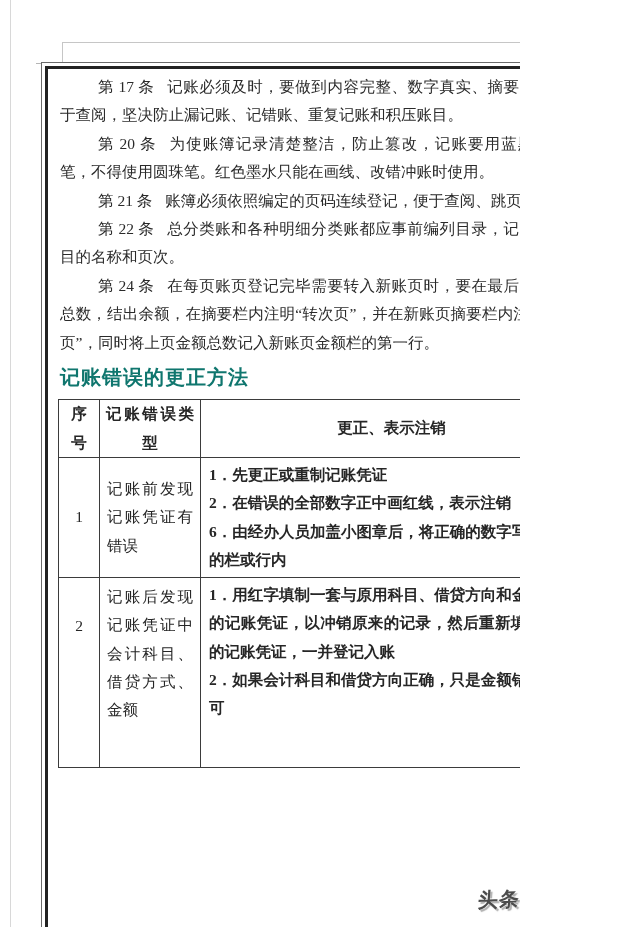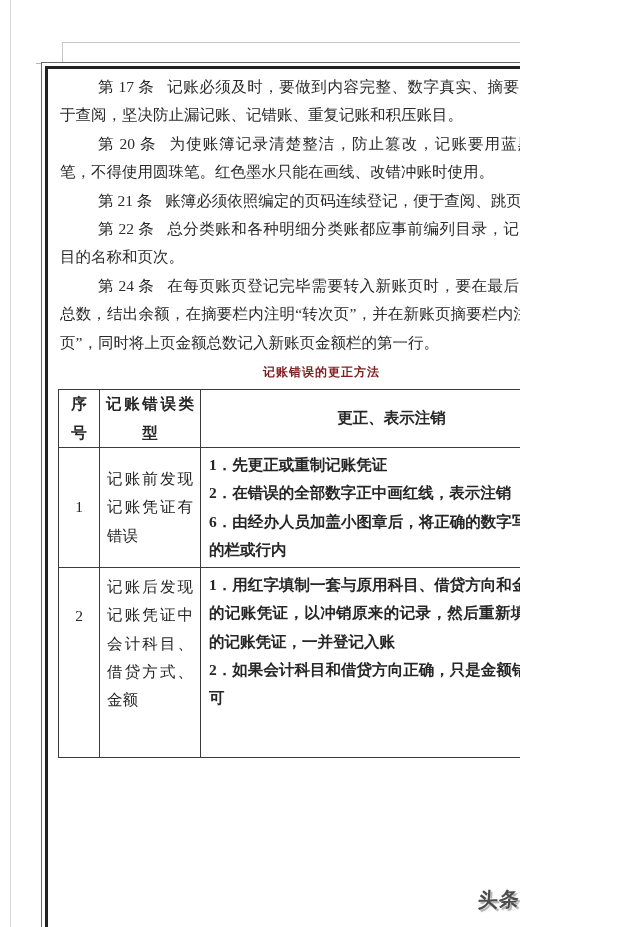--- a/index.html
+++ b/index.html
@@ -55,24 +55,24 @@
     font-size: 15.5px;
     line-height: 28.4px;
     color: #2a2a2a;
     text-align: justify;
     text-indent: 38px;
   }
   .art-label { padding-right: 13px; white-space: nowrap; }
 
   .tbl-title {
     margin: 7px 0 8px 0;
-    text-align: center;
-    font-size: 12px;
-    font-weight: bold;
-    color: #7f1d1d;
+    text-align: left;
+    font-size: 20px;
+    font-weight: bold;
+    color: #0f766e;
     letter-spacing: 1px;
   }
 
   table.correction {
     width: 524px;
     margin-left: -2px;
     border-collapse: collapse;
     table-layout: fixed;
     font-size: 15.5px;
     color: #262626;

